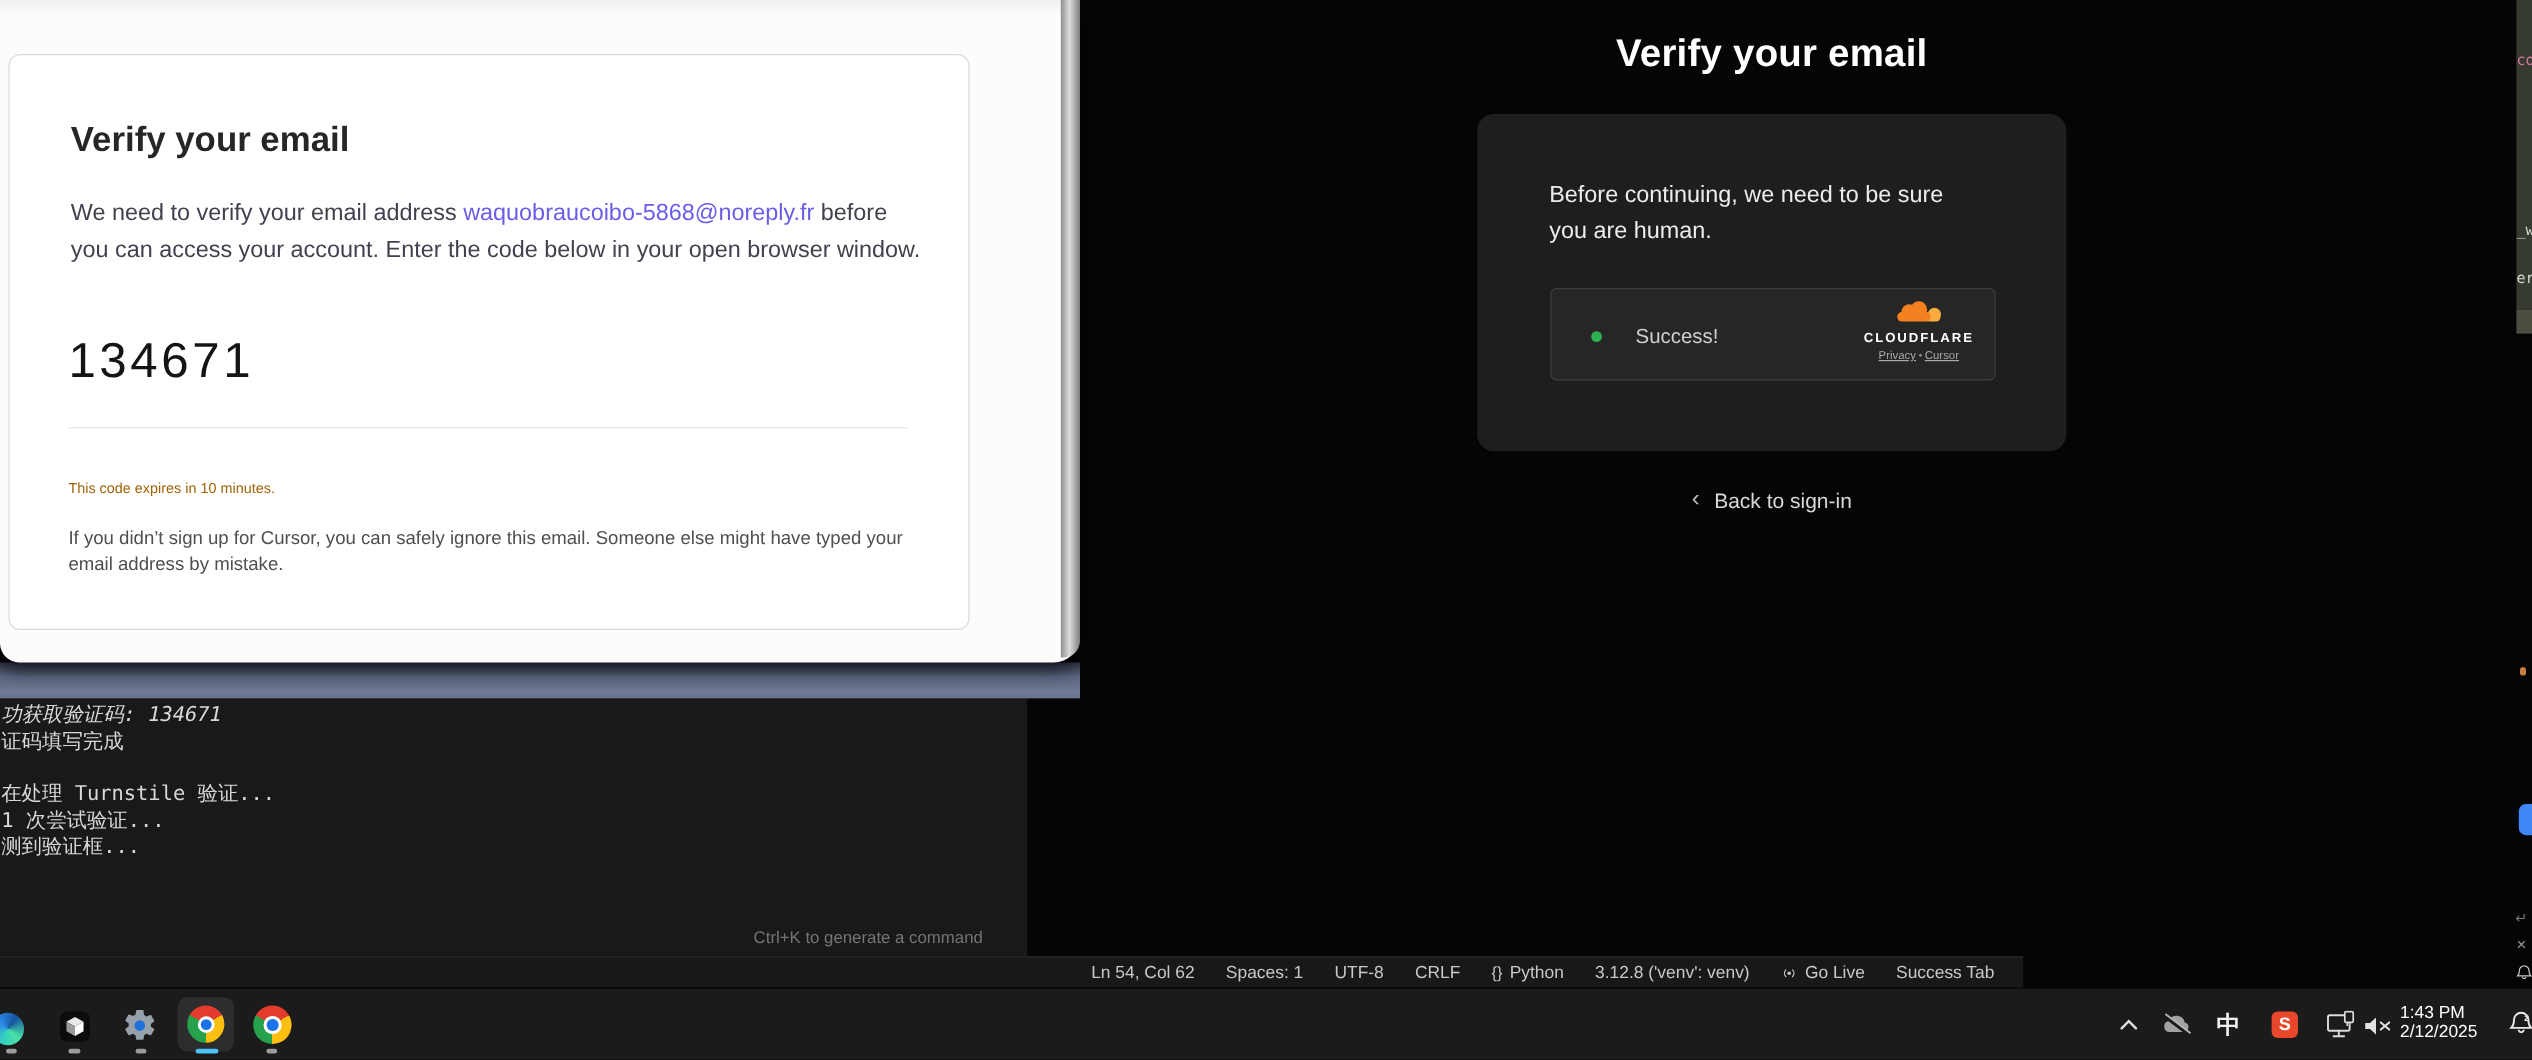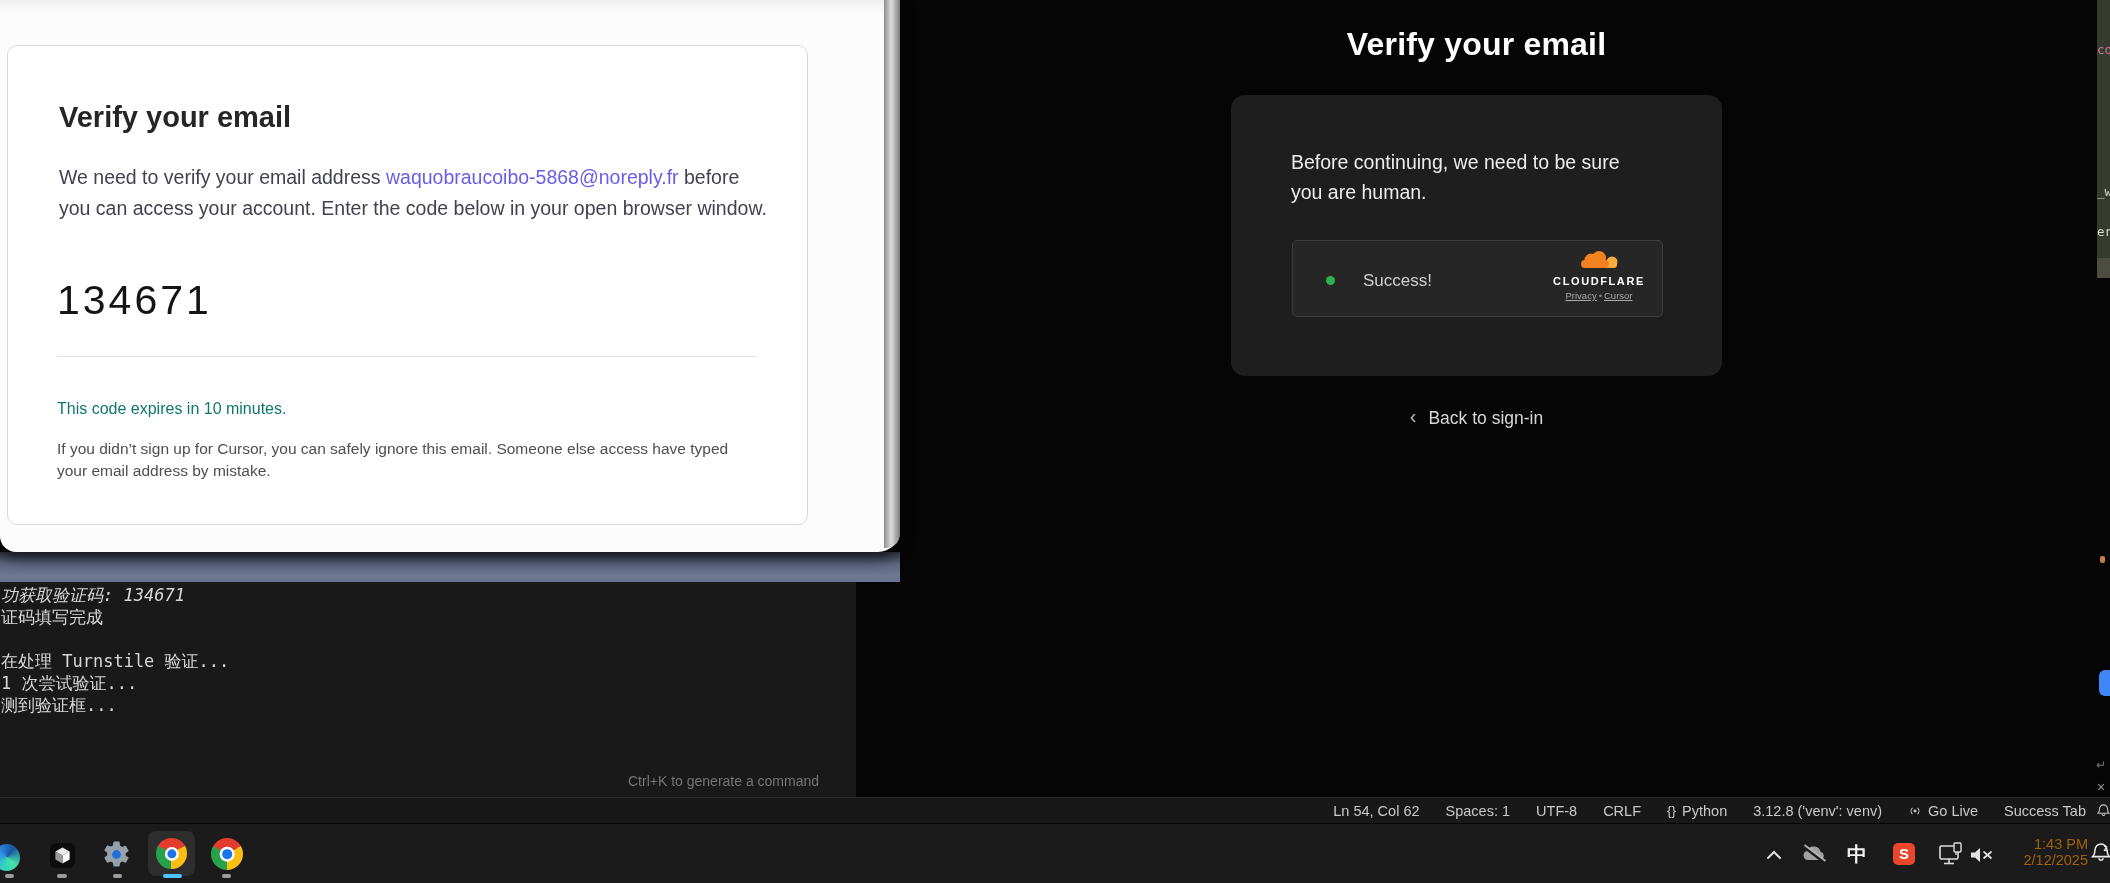--- a/index.html
+++ b/index.html
@@ -54,25 +54,25 @@
               background:linear-gradient(#f0f0f0, #fcfcfc 14px); }
   #fw-bevel { left:884px; top:0; width:16px; height:548px; border-radius:0 0 14px 0;
               background:linear-gradient(to right,#8f8f8f,#dcdcdc 45%,#7e7e7e); }
   #email-card { left:7px; top:45px; width:801px; height:480px; background:#ffffff;
                 border:1.5px solid #d9d9d9; border-radius:10px; }
   #em-heading { left:59px; top:101px; font-size:29px; font-weight:700; color:#262626; }
   #em-body { left:59px; top:162px; width:712px; font-size:19.5px; line-height:30.5px; color:#41414f; }
   #em-body a { color:#6b5ce7; text-decoration:none; cursor:pointer; }
   #em-code { left:57px; top:277px; font-size:41px; font-weight:400; letter-spacing:3px; color:#141414; }
   #em-divider { left:57px; top:356px; width:699px; height:1px; background:#e3e3e3; }
-  #em-note1 { left:57px; top:400px; font-size:16px; color:#0f766e; }
+  #em-note1 { left:57px; top:400px; font-size:12px; color:#a16207; }
   #em-note2 { left:57px; top:438px; width:702px; font-size:15.5px; line-height:21.5px; color:#4f4f4f; }
 
   
-  #statusbar { left:0; top:797px; width:2110px; height:26px; background:#181818; border-top:1px solid #2b2b2b; }
+  #statusbar { left:0; top:797px; width:1686px; height:26px; background:#181818; border-top:1px solid #2b2b2b; }
   #sb-right { position:absolute; right:24px; top:0; height:100%; display:flex; align-items:center;
               gap:26px; font-size:14.5px; color:#c8c8c8; white-space:nowrap; }
   .sb-item { display:flex; align-items:center; gap:6px; cursor:pointer; }
   .braces { font-size:13.5px; color:#c8c8c8; }
   #sb-bell { position:absolute; left:2096px; top:5px; }
 
   
   #taskbar { left:0; top:823px; width:2110px; height:60px; background:#1b1b1b; border-top:1px solid #050505; }
   .tb-ind { position:absolute; top:50px; height:4px; border-radius:2px; background:#9c9c9c; }
   #pill-active { position:absolute; top:50px; left:163px; width:19px; height:4px; border-radius:2px; }
@@ -88,22 +88,22 @@
              background:conic-gradient(from 200deg, #35d2bc, #2f8de9 30%, #1656a0 55%, #49e0a5 80%, #35d2bc); }
   #tb-cursor { position:absolute; left:50px; top:19px; width:25px; height:25px; background:#0c0c0c;
                border-radius:6px; display:flex; align-items:center; justify-content:center; cursor:pointer; }
   #tb-gear { position:absolute; left:101px; top:15px; cursor:pointer; }
   #tb-chrome2 { left:211px; top:14px; width:32px; height:32px; cursor:pointer; }
   #tray { position:absolute; left:1760px; top:0; width:350px; height:60px; }
   .tray-ic { position:absolute; cursor:pointer; }
   #ime { left:87px; top:17px; font-size:20px; font-weight:700; color:#f0f0f0; }
   #sogou { left:133px; top:19px; width:22px; height:22px; border-radius:5px; background:#e8472b;
            color:#fff; font-size:15px; font-weight:800; text-align:center; line-height:22px; }
-  #clock { position:absolute; left:2000px; top:836px; width:88px; text-align:right;
-           color:#a16207; font-size:14.5px; line-height:16px; cursor:pointer; }
+  #clock { position:absolute; left:2000px; top:836px; width:88px; text-align:left;
+           color:#ffffff; font-size:14.5px; line-height:16px; cursor:pointer; }
   #tb-bell { position:absolute; left:2089px; top:841px; cursor:pointer; }
 </style>
 </head>
 <body>
 
 <div class="abs" id="black-page"></div>
 <div class="abs" id="vp-title">Verify your email</div>
 <div class="abs" id="vp-card"></div>
 <div class="abs" id="vp-sub">Before continuing, we need to be sure you are human.</div>
 <div class="abs" id="turnstile"></div>
@@ -154,21 +154,21 @@
 <div class="abs" id="fw-white"></div>
 <div class="abs" id="fw-bevel"></div>
 <div class="abs" id="email-card"></div>
 <div class="abs" id="em-heading">Verify your email</div>
 <div class="abs" id="em-body">
   <span>We need to verify your email address </span><a style="color: rgb(107, 92, 231);">waquobraucoibo-5868@noreply.fr</a><span> before you can access your account. Enter the code below in your open browser window.</span>
 </div>
 <div class="abs" id="em-code">134671</div>
 <div class="abs" id="em-divider"></div>
 <div class="abs" id="em-note1">This code expires in 10 minutes.</div>
-<div class="abs" id="em-note2">If you didn’t sign up for Cursor, you can safely ignore this email. Someone else access have typed your email address by mistake.</div>
+<div class="abs" id="em-note2">If you didn’t sign up for Cursor, you can safely ignore this email. Someone else might have typed your email address by mistake.</div>
 
 <div class="abs" id="statusbar">
   <div id="sb-right">
     <span class="sb-item">Ln 54, Col 62</span>
     <span class="sb-item">Spaces: 1</span>
     <span class="sb-item">UTF-8</span>
     <span class="sb-item">CRLF</span>
     <span class="sb-item">
       <span class="braces">{}</span>
       <span>Python</span>

